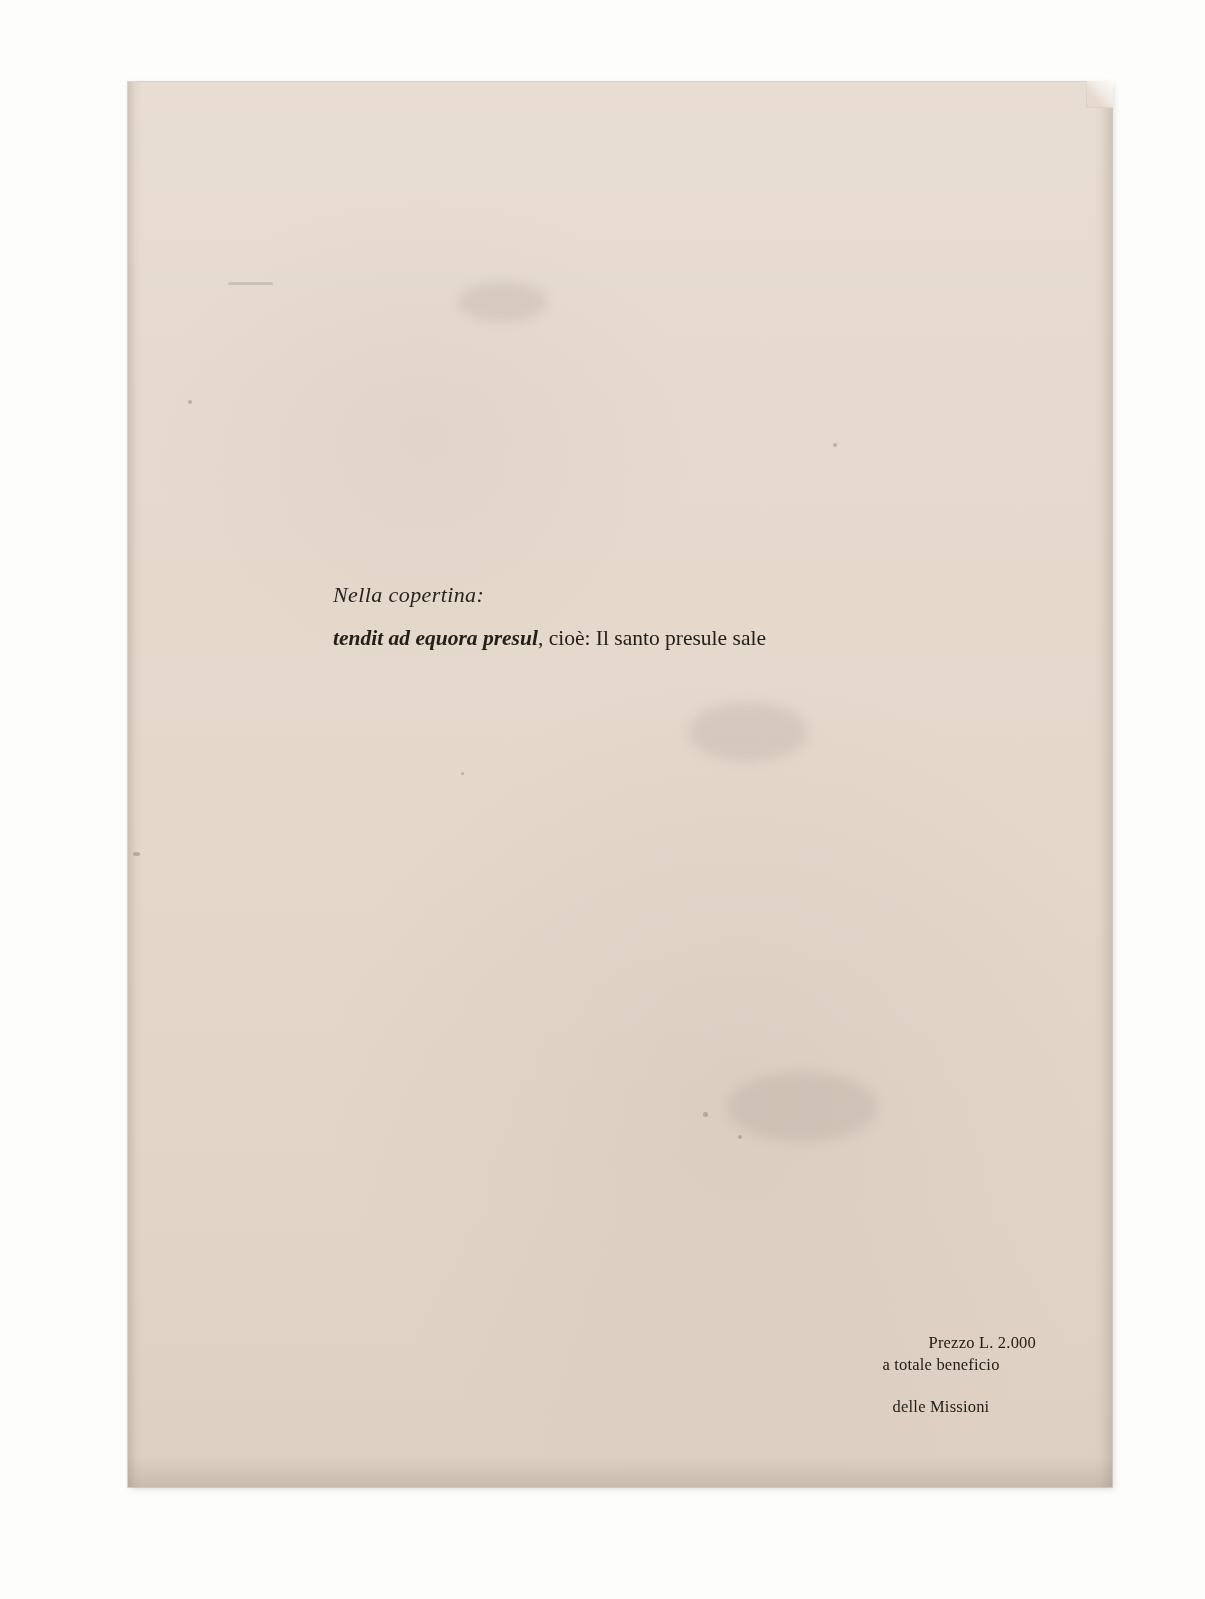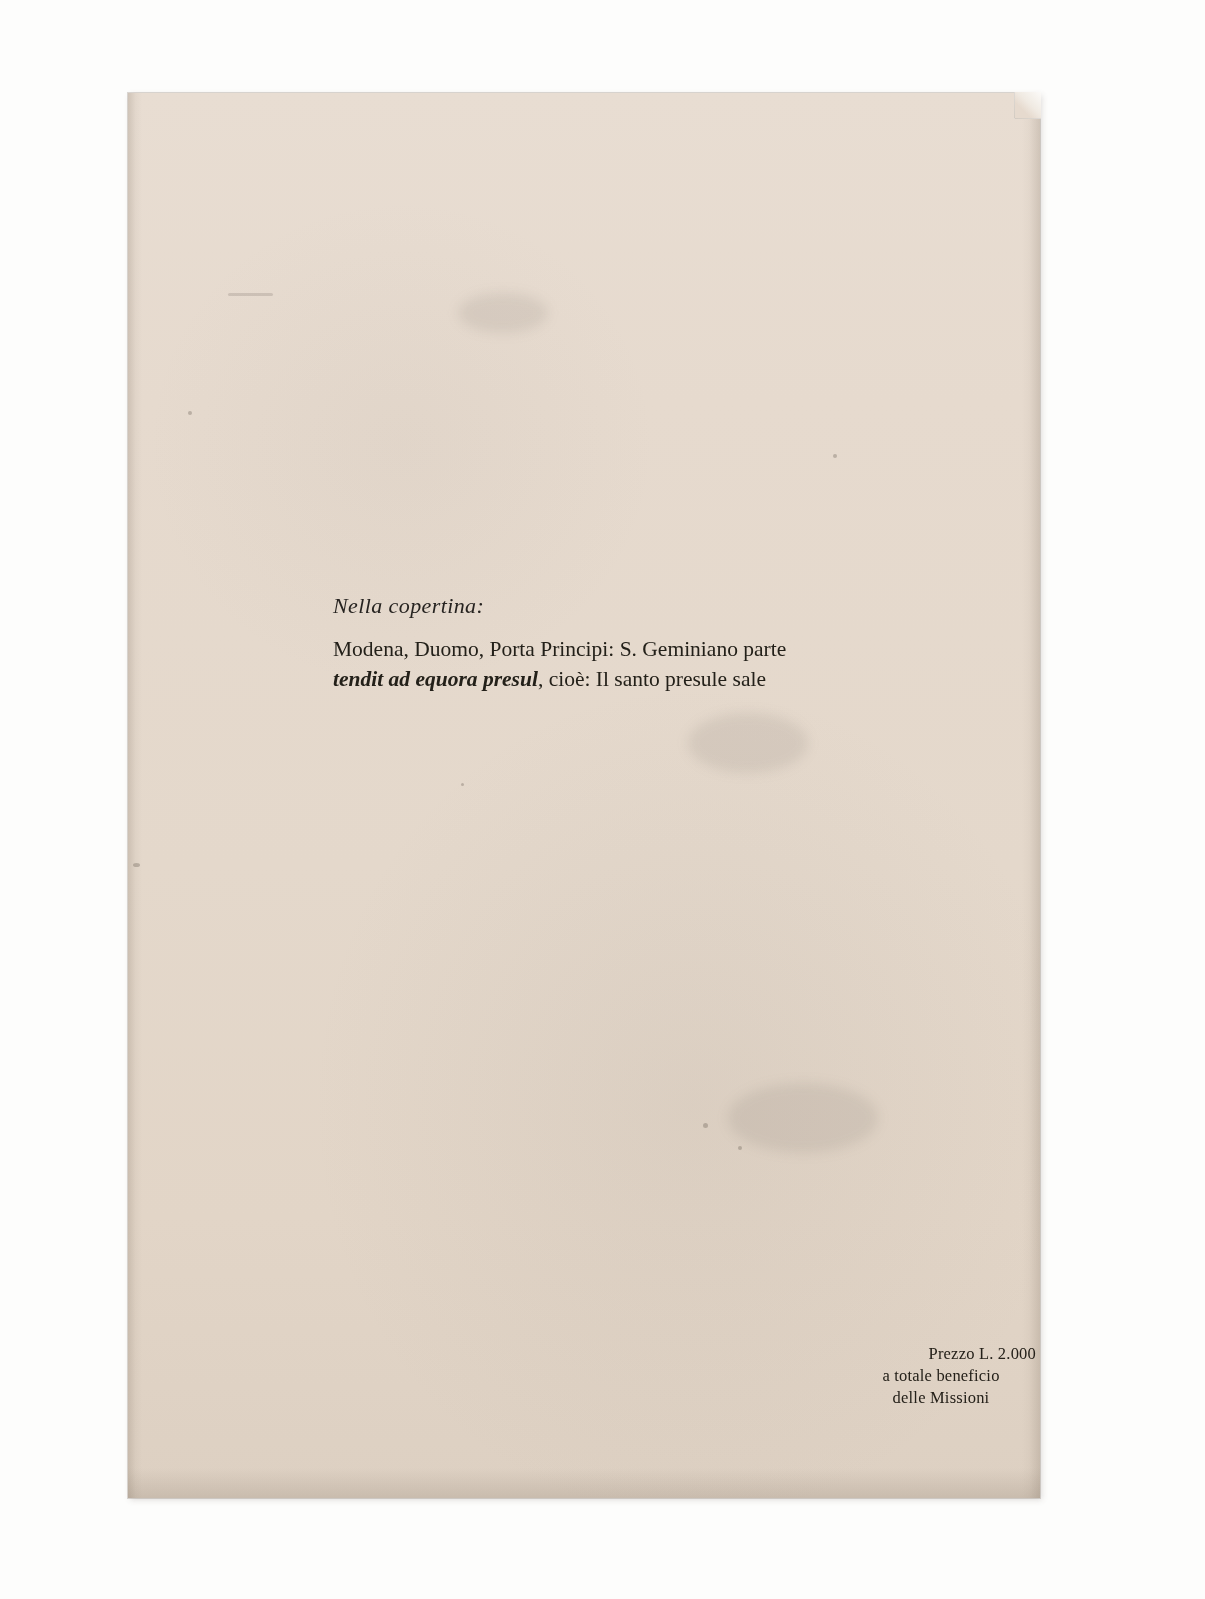--- a/index.html
+++ b/index.html
@@ -19,22 +19,22 @@
   #scan-background {
     position: absolute;
     inset: 0;
     background: #fdfdfc;
   }
 
   
   #book-cover {
     position: absolute;
     left: 128px;
-    top: 93px;
-    width: 912px;
+    top: 82px;
+    width: 984px;
     height: 1405px;
     background:
       radial-gradient(ellipse 70% 50% at 62% 72%, rgba(150,140,130,0.10), rgba(150,140,130,0) 60%),
       radial-gradient(ellipse 40% 25% at 30% 25%, rgba(160,150,140,0.07), rgba(160,150,140,0) 70%),
       linear-gradient(180deg, #e8ddd2 0%, #e6dace 22%, #e4d8cb 55%, #e2d5c7 80%, #ddd0c2 100%);
     box-shadow:
       0 0 0 1px rgba(120,105,92,0.25),
       2px 2px 6px rgba(90,80,70,0.18);
   }
 
@@ -129,21 +129,21 @@
     left: 718px;
     top: 1250px;
     width: 190px;
     text-align: center;
     font-size: 16.5px;
     line-height: 1.32;
     color: #242019;
   }
   #price-line-1 { letter-spacing: 0.2px; text-align: right; }
   #price-line-2 { letter-spacing: 0.2px; }
-  #price-line-3 { letter-spacing: 0.2px; }
+  #price-line-3 { letter-spacing: 0.2px; margin-top: 20px; }
 </style>
 </head>
 <body>
 
 <div id="scan-background">
 
   <div id="book-cover">
 
     <div id="spine-shadow"></div>
     <div id="edge-shadow"></div>
@@ -158,23 +158,20 @@
     <div class="speckle" style="left:610px; top:1053px; width:4px; height:4px;"></div>
     <div class="speckle" style="left:333px; top:690px; width:3px; height:3px;"></div>
     <div class="speckle" style="left:5px; top:770px; width:7px; height:4px;"></div>
     <div class="speckle" style="left:100px; top:200px; width:45px; height:3px; border-radius:2px; background:rgba(90,80,70,0.18);"></div>
     <div class="speckle" style="left:60px; top:318px; width:4px; height:4px;"></div>
 
     <div id="caption-block">
       <div id="caption-heading">Nella copertina:</div>
       <div id="caption-body">
         <div>
-          <span>Modena, Duomo, Porta Principi: S. Geminiano parte</span>
-        </div>
-        <div>
           <span class="ital">tendit ad equora presul</span><span>, cioè: Il santo presule sale</span>
         </div>
       </div>
     </div>
 
     <div id="price-block">
       <div id="price-line-1">Prezzo L. 2.000</div>
       <div id="price-line-2">a totale beneficio</div>
       <div id="price-line-3">delle Missioni</div>
     </div>

